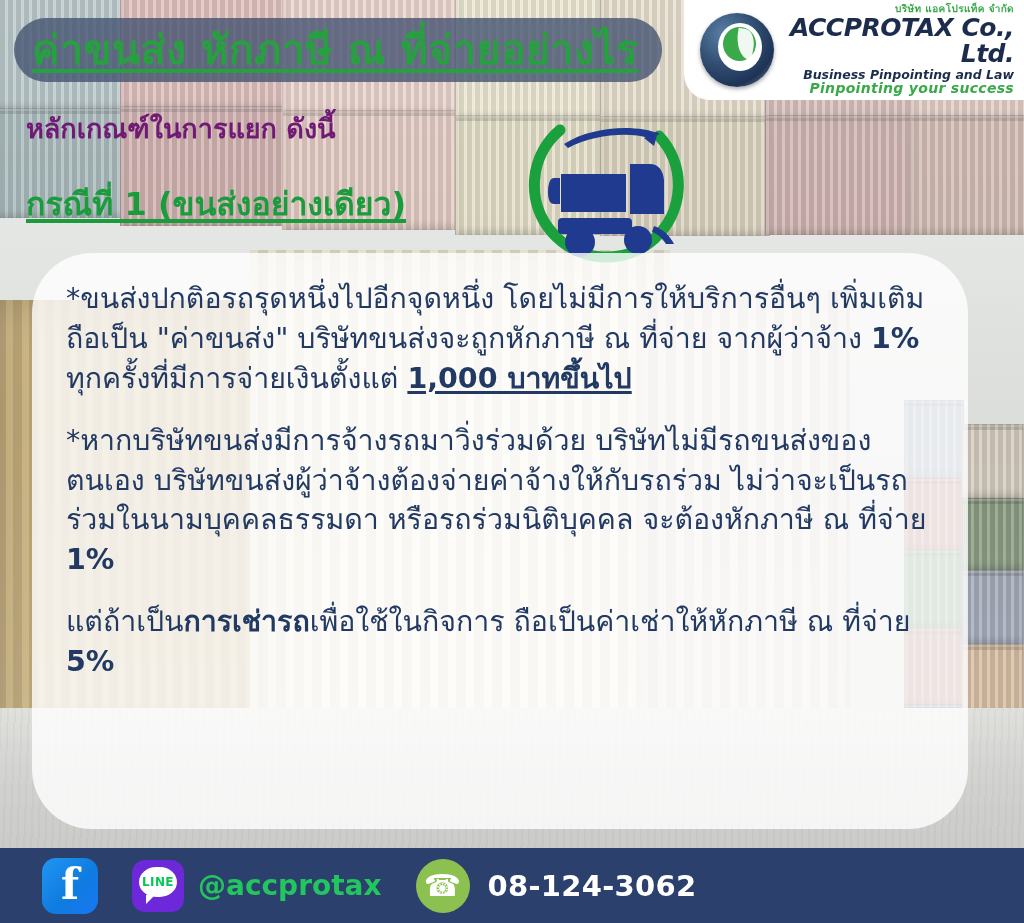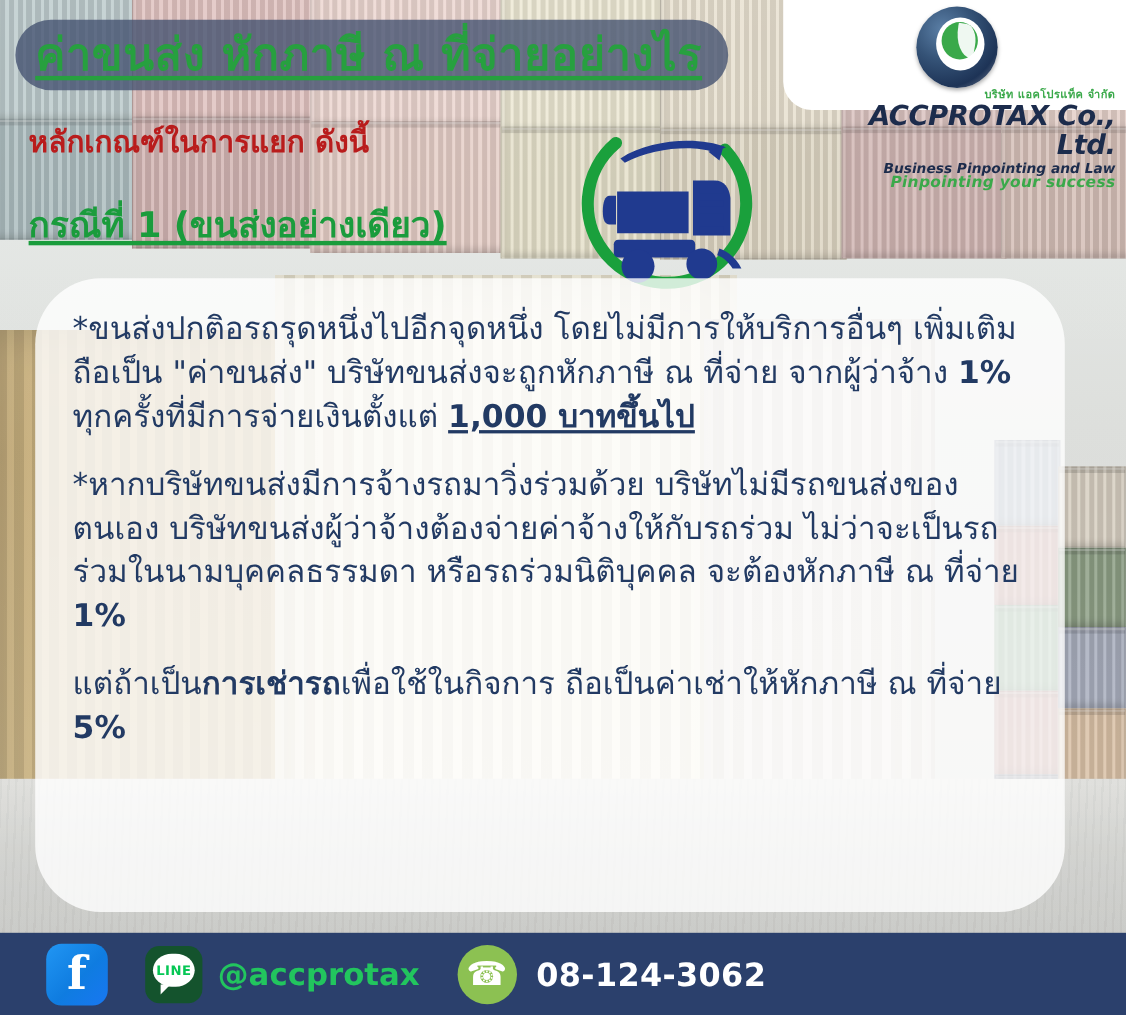--- a/index.html
+++ b/index.html
@@ -125,28 +125,27 @@
     text-underline-offset: 5px;
     white-space: nowrap;
     letter-spacing: .5px;
   }
 
   
   .logo-card {
     position: absolute;
     right: 0px;
     top: 0px;
-    width: 312px;
+    width: 340px;
     height: 100px;
     background: #ffffff;
     border-bottom-left-radius: 26px;
     display: flex;
     align-items: center;
     padding: 4px 10px 4px 14px;
-    flex-direction: column;
   }
   .logo-mark {
     position: relative;
     width: 78px; height: 78px;
     flex: 0 0 78px;
   }
   .logo-mark .ring-outer {
     position: absolute; inset: 2px;
     border-radius: 50%;
     background: radial-gradient(circle at 32% 28%, #5b7fa6 0%, #355377 38%, #1d3356 72%, #16264180 100%);
@@ -204,21 +203,21 @@
     letter-spacing: .3px;
   }
 
   
   .subhead {
     position: absolute;
     left: 26px;
     top: 107px;
     font-size: 27px;
     font-weight: bold;
-    color: #b91c1c;
+    color: #701a75;
     white-space: nowrap;
   }
   .case-head {
     position: absolute;
     left: 26px;
     top: 178px;
     font-size: 32px;
     font-weight: bold;
     color: #1a9c3c;
     text-decoration: underline;
@@ -287,21 +286,21 @@
   .fb-label {
     margin-left: 14px;
     color: #ffffff;
     font-weight: bold;
     font-size: 23px;
     line-height: 1.12;
     text-align: center;
   }
   .line-icon {
     width: 52px; height: 52px; border-radius: 13px;
-    background: #14532d; position: relative; flex: 0 0 52px;
+    background: #6d28d9; position: relative; flex: 0 0 52px;
     margin-left: 34px;
   }
   .line-bubble {
     position: absolute; left: 7px; top: 7px; width: 38px; height: 30px;
     background: #fff; border-radius: 50%/55%;
   }
   .line-bubble::after {
     content: "";
     position: absolute; left: 7px; bottom: -7px;
     border-left: 9px solid #fff;

